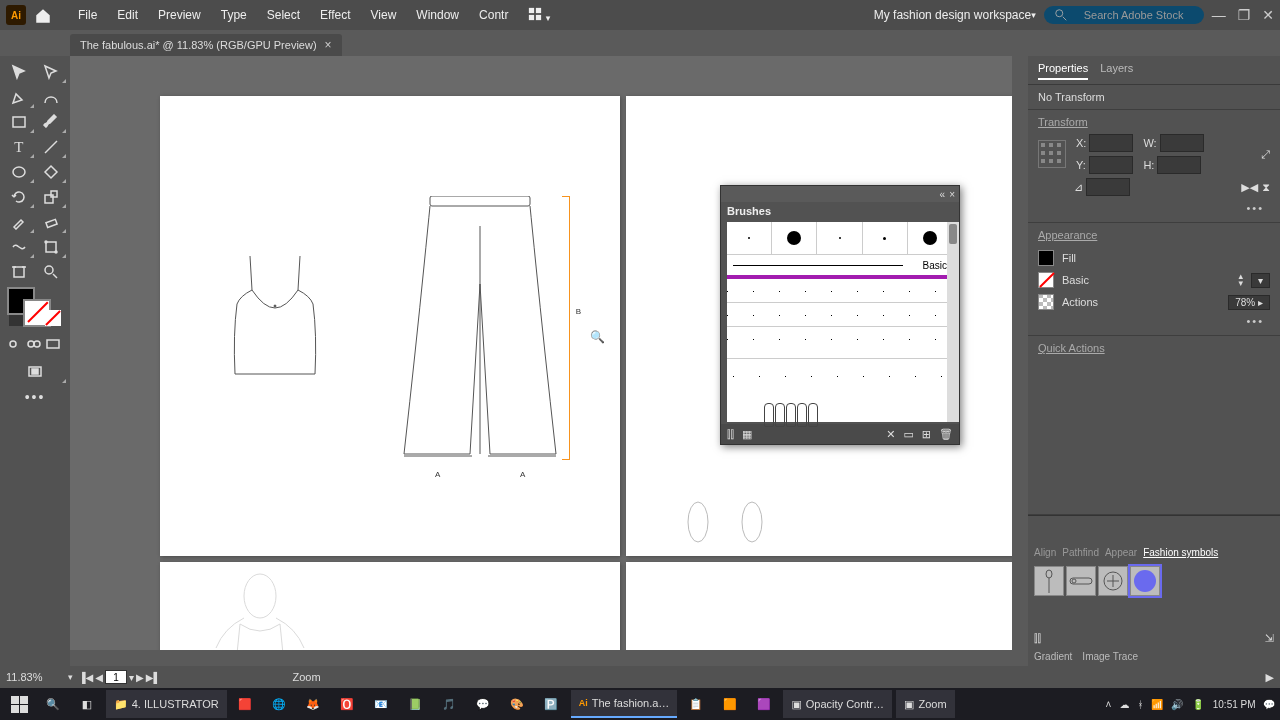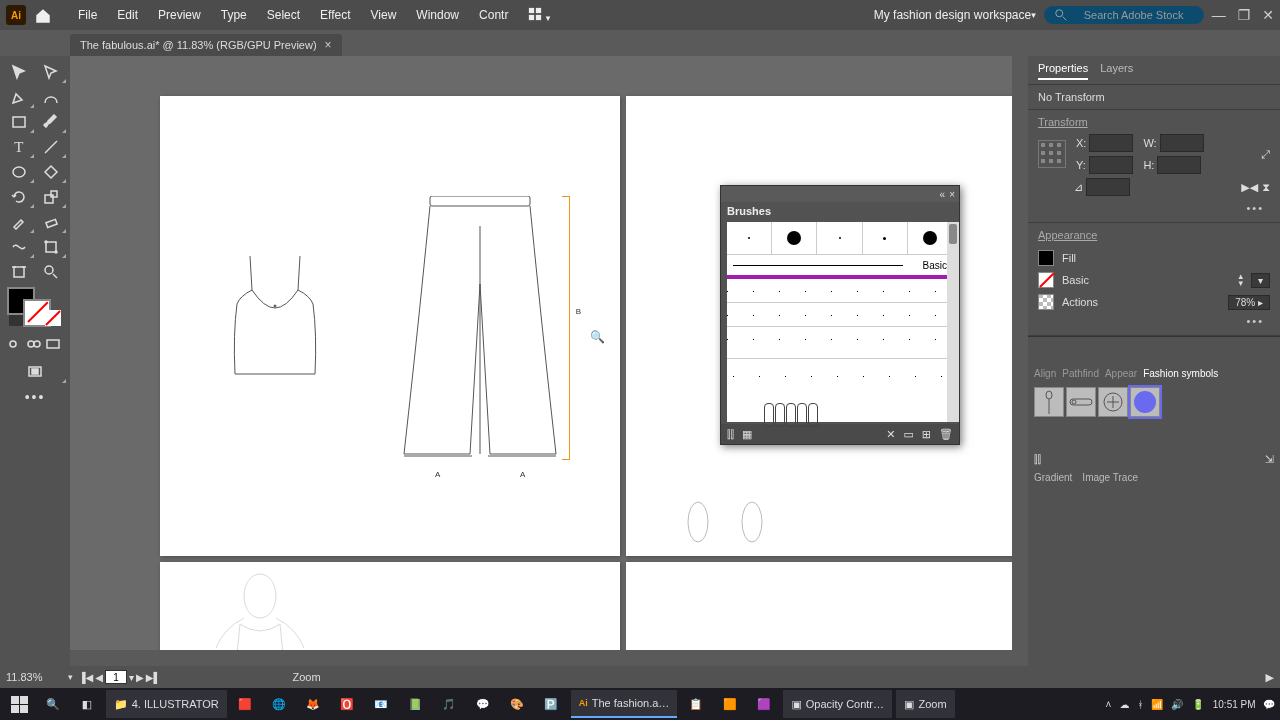--- a/index.html
+++ b/index.html
@@ -72,21 +72,21 @@
   .swatch { width: 16px; height: 16px; border: 1px solid #888; background: #fff; }
   .swatch.nofill { position: relative; }
   .swatch.nofill::after { content: ""; position: absolute; left: -2px; top: 6px; width: 20px; height: 2px; background: red; transform: rotate(-45deg); }
   .row { display: flex; align-items: center; gap: 8px; padding: 3px 0; }
   .opacity-sel { background: #3a3a3a; padding: 1px 6px; border: 1px solid #2a2a2a; font-size: 10px; }
   .more-dots { text-align: right; padding: 2px 6px; color: #ccc; letter-spacing: 2px; }
 
   .bottom-panels { border-top: 1px solid #333; }
   .bottom-panels .mini-tabs { display: flex; gap: 6px; padding: 4px 6px; font-size: 10px; flex-wrap: wrap; }
   .bottom-panels .mini-tabs span { color: #999; white-space: nowrap; margin-top: 27px; }
-  .bottom-panels .mini-tabs span.active { color: #fff; }
+  .bottom-panels .mini-tabs span.active { color: #fff; text-decoration: underline; }
   .symbols { display: flex; gap: 2px; padding: 4px 6px; }
   .sym { width: 30px; height: 30px; background: #bcbcbc; border: 1px solid #888; display: flex; align-items: center; justify-content: center; }
   .sym.sel { outline: 2px solid #6a6aee; }
   .grad-row { padding: 4px 6px; font-size: 10px; color: #bbb; display: flex; gap: 10px; }
 
   
   .brushes-panel { position: absolute; left: 720px; top: 185px; width: 240px; background: #525252; border: 1px solid #333; box-shadow: 2px 2px 8px rgba(0,0,0,.5); z-index: 10; }
   .brushes-panel .titlebar { height: 16px; background: #5a5a5a; display: flex; justify-content: flex-end; align-items: center; gap: 4px; padding: 0 4px; font-size: 10px; color: #ddd; }
   .brushes-panel .title { font-size: 11px; color: #eee; font-weight: bold; padding: 3px 6px; }
   .brushes-list { background: #fff; margin: 2px 6px; height: 200px; position: relative; }
@@ -449,20 +449,23 @@
           </span>
         <span class="opacity-sel">▾</span>
       </div>
       <div class="row">
           <div class="swatch" style="background:repeating-conic-gradient(#bbb 0 25%, #fff 0 50%) 0/8px 8px"></div>
           <span>Actions</span>
         <span class="opacity-sel" style="margin-left:auto"><span>78%</span> ▸</span>
       </div>
       <div class="more-dots">•••</div>
     </div>
+    <div class="panel-section" style="flex:1">
+      <div class="head">Quick Actions</div>
+    </div>
 
     <div class="bottom-panels">
       <div class="mini-tabs">
         <span>Align</span>
         <span>Pathfind</span>
         <span>Appear</span>
         <span class="active">Fashion symbols</span>
       </div>
       <div class="symbols">
         <div class="sym">

